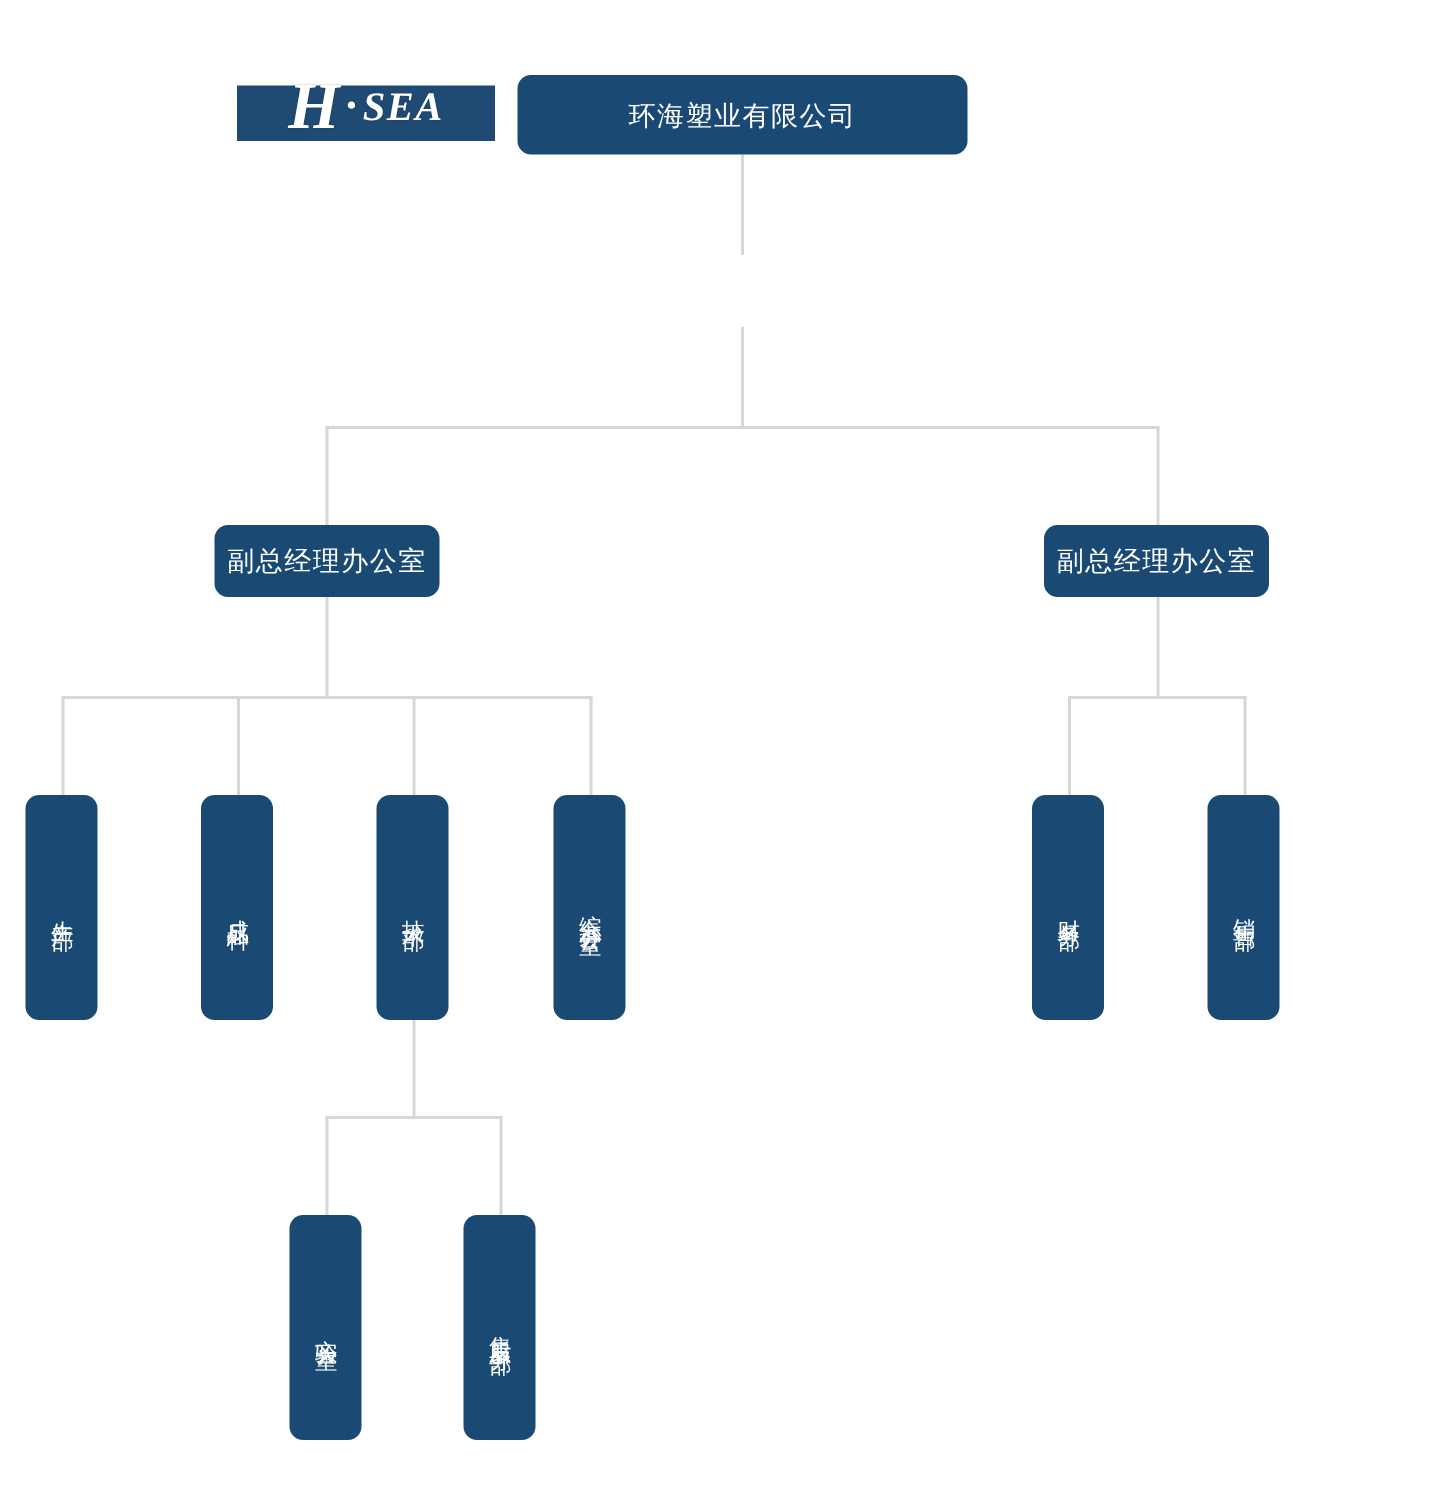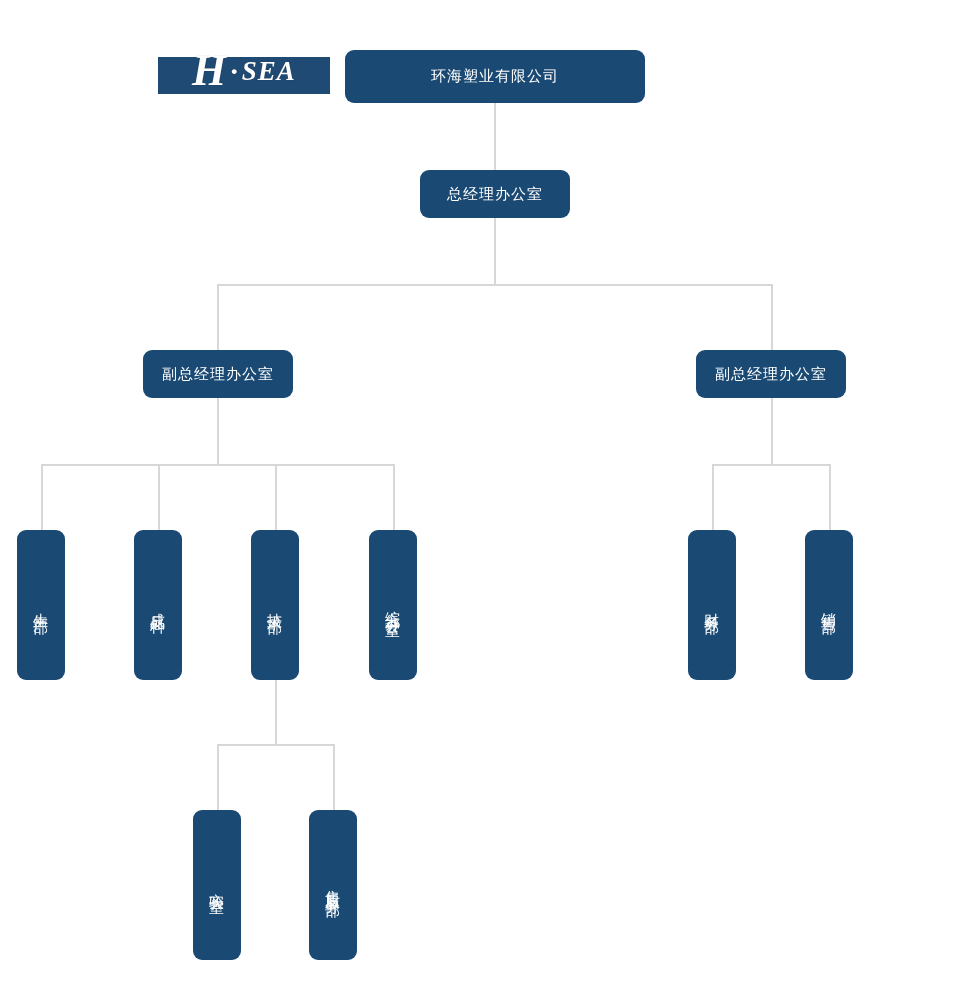--- a/index.html
+++ b/index.html
@@ -33,21 +33,21 @@
     background: #1a4a73;
     border-radius: 9px;
     color: #ffffff;
     box-sizing: border-box;
     display: flex;
     align-items: center;
     justify-content: center;
     letter-spacing: 1px;
   }
   .node-h {
-    font-size: 15px;
+    font-size: 18px;
     padding: 0 10px;
   }
   .node-v {
     font-size: 15px;
     writing-mode: vertical-rl;
     text-orientation: upright;
     letter-spacing: 3px;
     padding: 10px 0;
   }
   .node-v .node-label {
@@ -134,23 +134,20 @@
 
   <div class="conn conn-v" style="left:275px; top:680px; height:64px;"></div>
   <div class="conn conn-h" style="left:217px; top:744px; width:118px;"></div>
   <div class="conn conn-v" style="left:217px; top:744px; height:66px;"></div>
   <div class="conn conn-v" style="left:333px; top:744px; height:66px;"></div>
 
   <div class="node node-h" style="left:345px; top:50px; width:300px; height:53px;">
     <span class="node-label">环海塑业有限公司</span>
   </div>
 
-  <div class="node node-h" style="left:420px; top:170px; width:150px; height:48px;">
-    <span class="node-label">总经理办公室</span>
-  </div>
 
   <div class="node node-h" style="left:143px; top:350px; width:150px; height:48px;">
     <span class="node-label">副总经理办公室</span>
   </div>
 
   <div class="node node-h" style="left:696px; top:350px; width:150px; height:48px;">
     <span class="node-label">副总经理办公室</span>
   </div>
 
   <div class="node node-v" style="left:17px; top:530px; width:48px; height:150px;">

